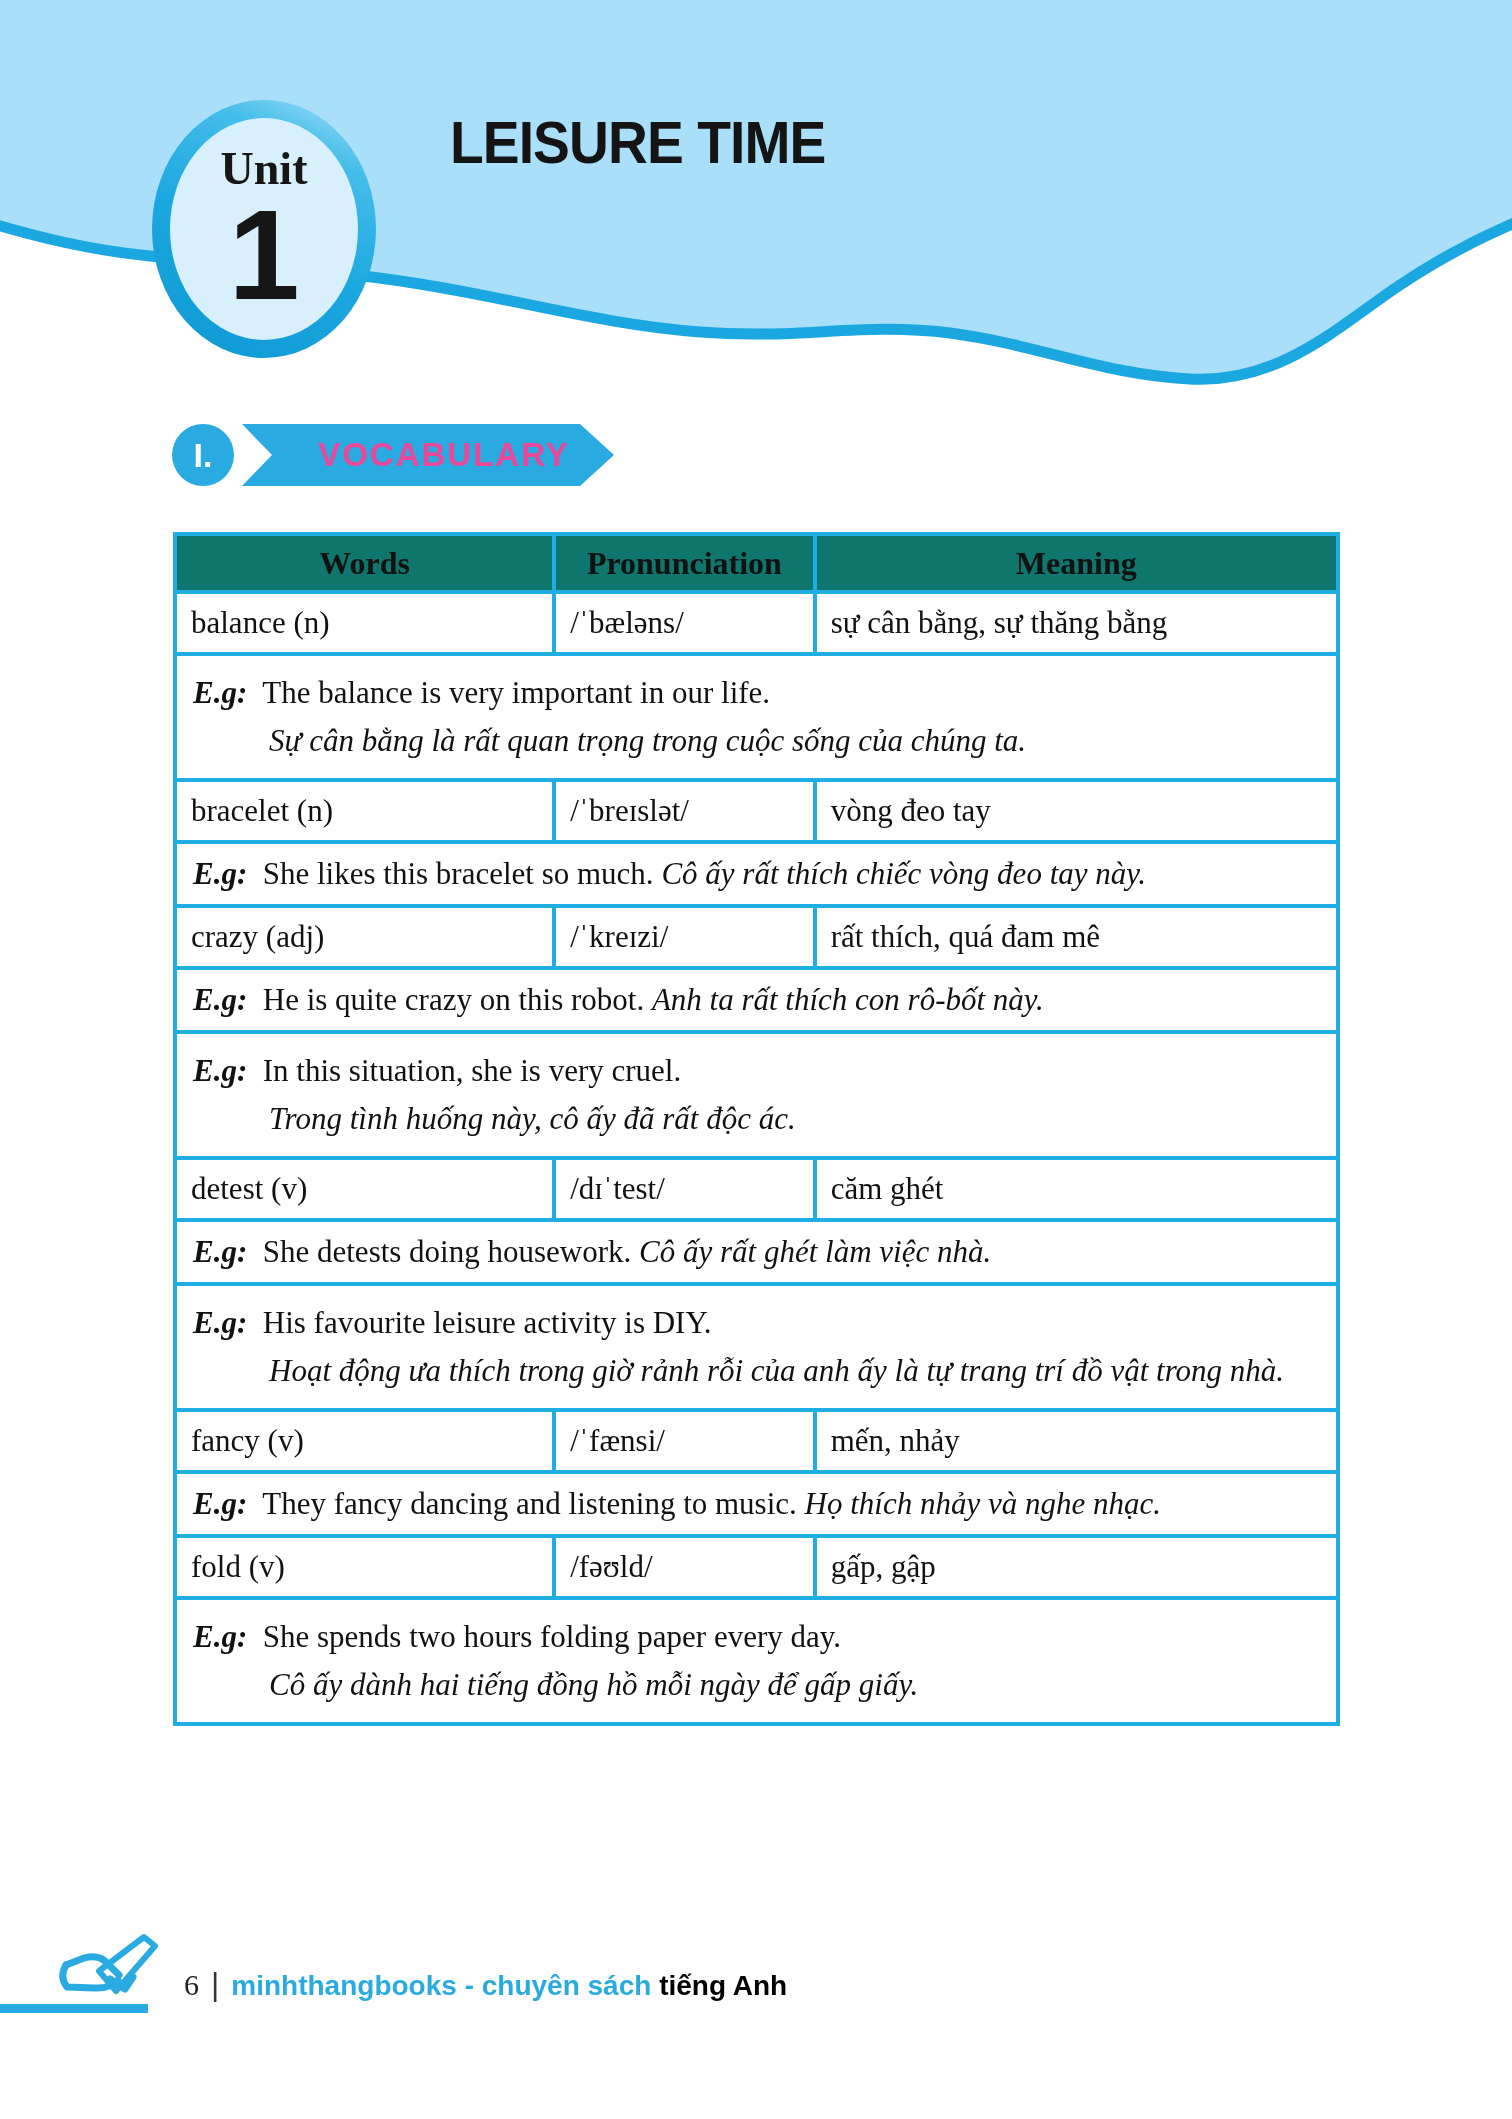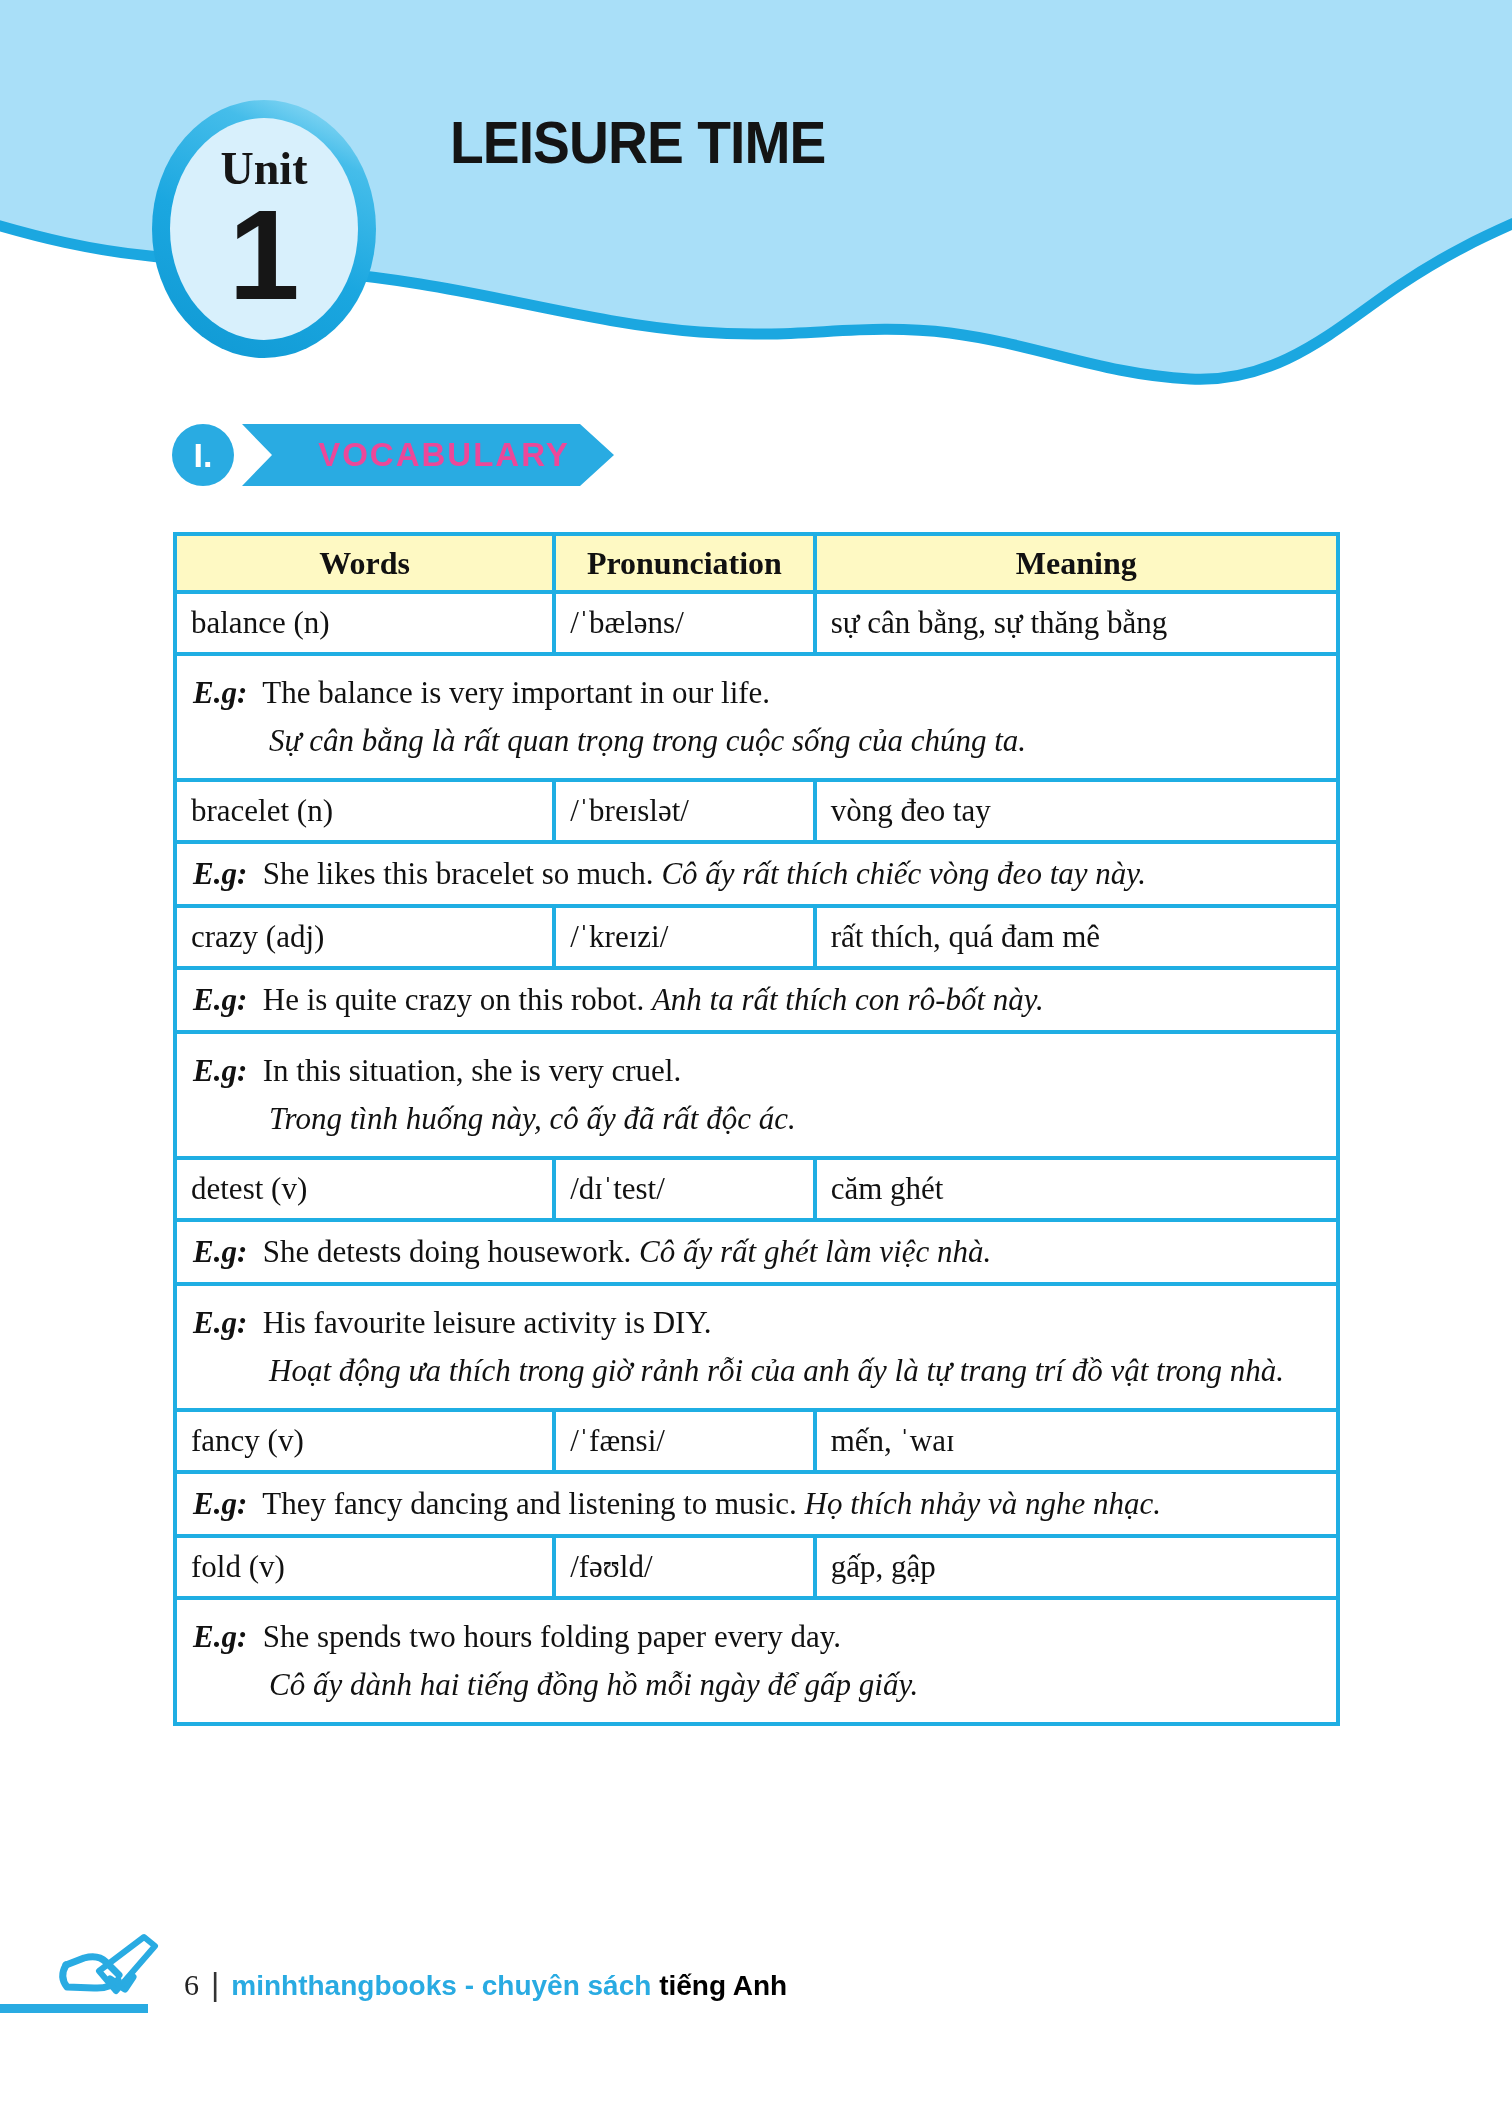--- a/index.html
+++ b/index.html
@@ -42,21 +42,21 @@
   table.vocab{
     position:absolute;left:173px;top:532px;width:1167px;
     border-collapse:collapse;table-layout:fixed;
     font-size:31px;
   }
   table.vocab col.c-words{width:32.6%;}
   table.vocab col.c-pron{width:22.4%;}
   table.vocab col.c-meaning{width:45%;}
   table.vocab th,table.vocab td{border:4px solid #1faee3;box-sizing:border-box;}
   table.vocab th{
-    background:#fef9c3;height:58px;font-weight:bold;font-size:32px;text-align:center;vertical-align:middle;
+    background:#0f766e;height:58px;font-weight:bold;font-size:32px;text-align:center;vertical-align:middle;
   }
   tr.row-word td{height:62px;vertical-align:middle;padding:4px 10px 4px 14px;line-height:1.25;}
   tr.row-word.tall td{height:130px;}
   tr.row-eg td{height:62px;vertical-align:middle;padding:6px 10px 6px 16px;line-height:1.55;}
   tr.row-eg.stacked td{height:126px;}
   .eg-label{font-weight:bold;font-style:italic;}
   .eg-en{font-style:normal;}
   .eg-vi{font-style:italic;}
   tr.row-eg.stacked .eg-vi{display:block;margin-left:76px;}
   .pron-line{line-height:1.4;}
@@ -162,21 +162,21 @@
           <td class="cell-eg" colspan="3"><span class="eg-label">E.g:</span><span class="eg-en">&nbsp; She detests doing housework. </span><span class="eg-vi">Cô ấy rất ghét làm việc nhà.</span></td>
         </tr>
         <tr class="row-eg stacked">
           <td class="cell-eg" colspan="3"><span class="eg-label">E.g:</span><span class="eg-en">&nbsp; His favourite leisure activity is DIY. </span><span class="eg-vi">Hoạt động ưa thích trong giờ rảnh rỗi của anh ấy là tự trang trí đồ vật trong nhà.</span></td>
         </tr>
         <tr class="row-word">
           <td class="cell-word">fancy (v)</td>
           <td class="cell-pron">
             <div class="pron-line">/ˈfænsi/</div>
           </td>
-          <td class="cell-meaning">mến, ˈwaɪ</td>
+          <td class="cell-meaning">mến, nhảy</td>
         </tr>
         <tr class="row-eg">
           <td class="cell-eg" colspan="3"><span class="eg-label">E.g:</span><span class="eg-en">&nbsp; They fancy dancing and listening to music. </span><span class="eg-vi">Họ thích nhảy và nghe nhạc.</span></td>
         </tr>
         <tr class="row-word">
           <td class="cell-word">fold (v)</td>
           <td class="cell-pron">
             <div class="pron-line">/fəʊld/</div>
           </td>
           <td class="cell-meaning">gấp, gập</td>

